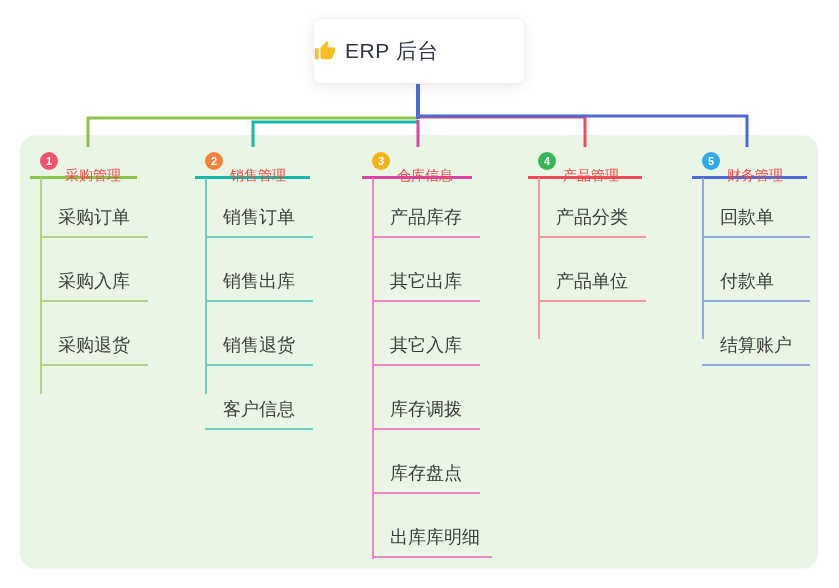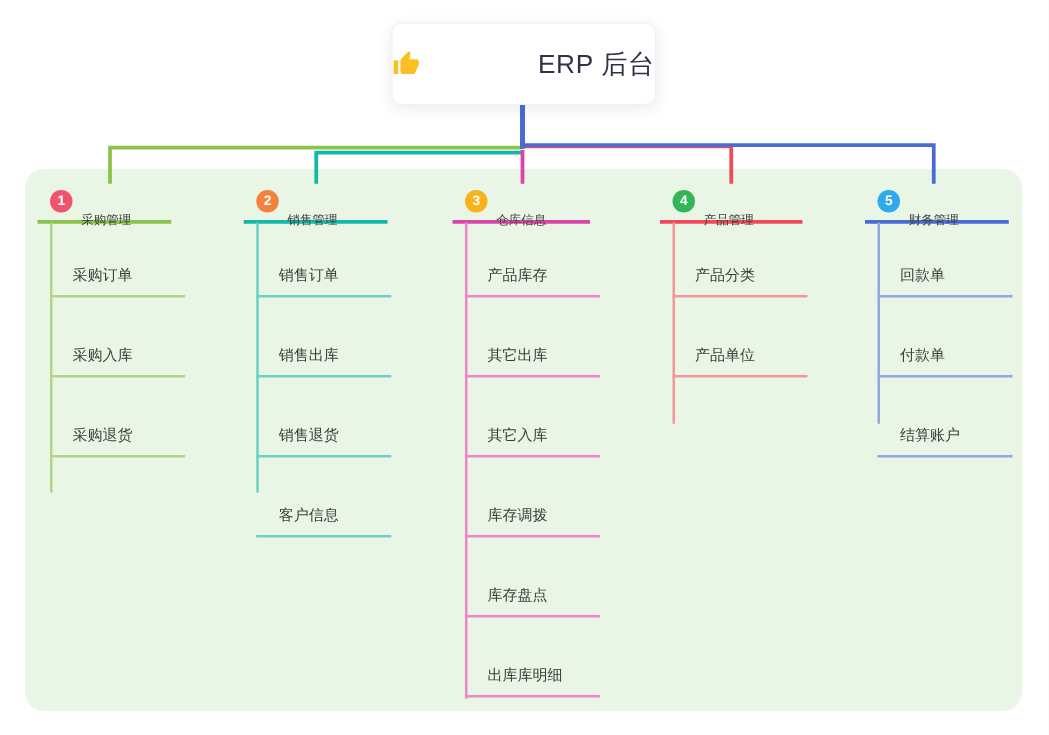--- a/index.html
+++ b/index.html
@@ -13,50 +13,50 @@
     position:absolute;left:20px;top:135px;width:798px;height:434px;
     border-radius:16px;background:#EAF6E5;z-index:0;
   }
   
   svg.connectors{position:absolute;left:0;top:0;z-index:1;pointer-events:none;}
   
   .root-card{
     position:absolute;left:313px;top:18px;width:210px;height:64px;
     background:#ffffff;border:1px solid #f1f1f1;border-radius:8px;
     box-shadow:0 3px 12px rgba(60,70,90,.10);
-    display:flex;align-items:center;justify-content:space-between;gap:9px;
+    display:flex;align-items:center;justify-content:flex-start;gap:9px;
     z-index:2;cursor:pointer;
   }
   .root-card .title{font-size:21px;color:#2F3346;font-weight:500;letter-spacing:.5px;}
   
   .branch{position:absolute;top:146px;z-index:2;}
   .b1{left:30px;width:107px;}
   .b2{left:195px;width:115px;}
   .b3{left:362px;width:110px;}
   .b4{left:528px;width:114px;}
   .b5{left:692px;width:115px;}
   .branch .head{
     display:flex;align-items:center;gap:7px;height:30px;
     padding-left:10px;border-bottom:3px solid var(--line);
     cursor:pointer;white-space:nowrap;
   }
   .badge{
     flex:none;width:18px;height:18px;border-radius:50%;
     background:var(--badge);color:#fff;font-size:11px;font-weight:bold;
     display:flex;align-items:center;justify-content:center;line-height:1;
   }
-  .head .label{font-size:10px;color:#404040;font-weight:500;margin-top:30px;}
+  .head .label{font-size:14px;color:#ef4444;font-weight:500;margin-top:30px;}
   .vline{position:absolute;left:10px;top:32px;width:2px;background:var(--light);}
   ul.children{list-style:none;margin:0;padding:0 0 0 10px;}
   .child{
     height:55px;display:flex;align-items:flex-end;
     border-bottom:2px solid var(--light);
     width:fit-content;min-width:78px;
     padding:0 12px 7px 18px;
-    font-size:12px;color:#3C3C3C;white-space:nowrap;cursor:pointer;
+    font-size:18px;color:#3C3C3C;white-space:nowrap;cursor:pointer;
   }
   .child:first-child{height:50px;}
 </style>
 </head>
 <body style="background: rgb(255, 255, 255);">
 
 <div class="panel" style="background: rgb(234, 246, 229);"></div>
 
 <svg class="connectors" width="839" height="588" viewBox="0 0 839 588">
   <polyline points="418,117 585,117 585,147" fill="none" stroke-width="3" stroke="#F2495A"></polyline>

